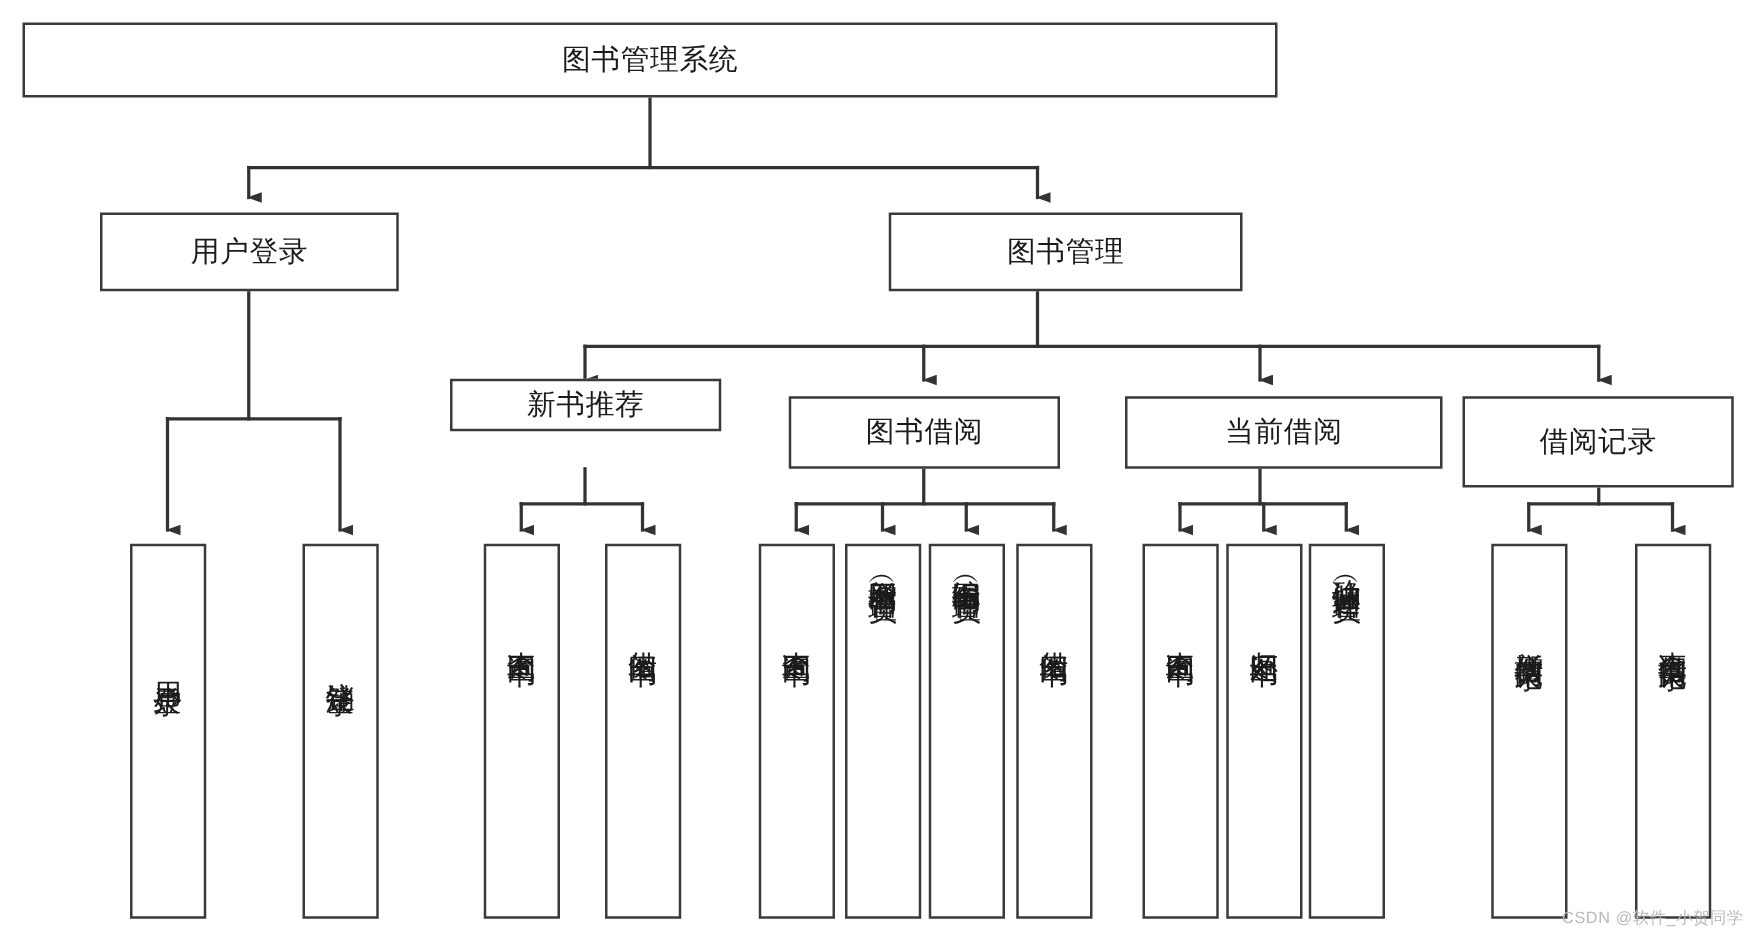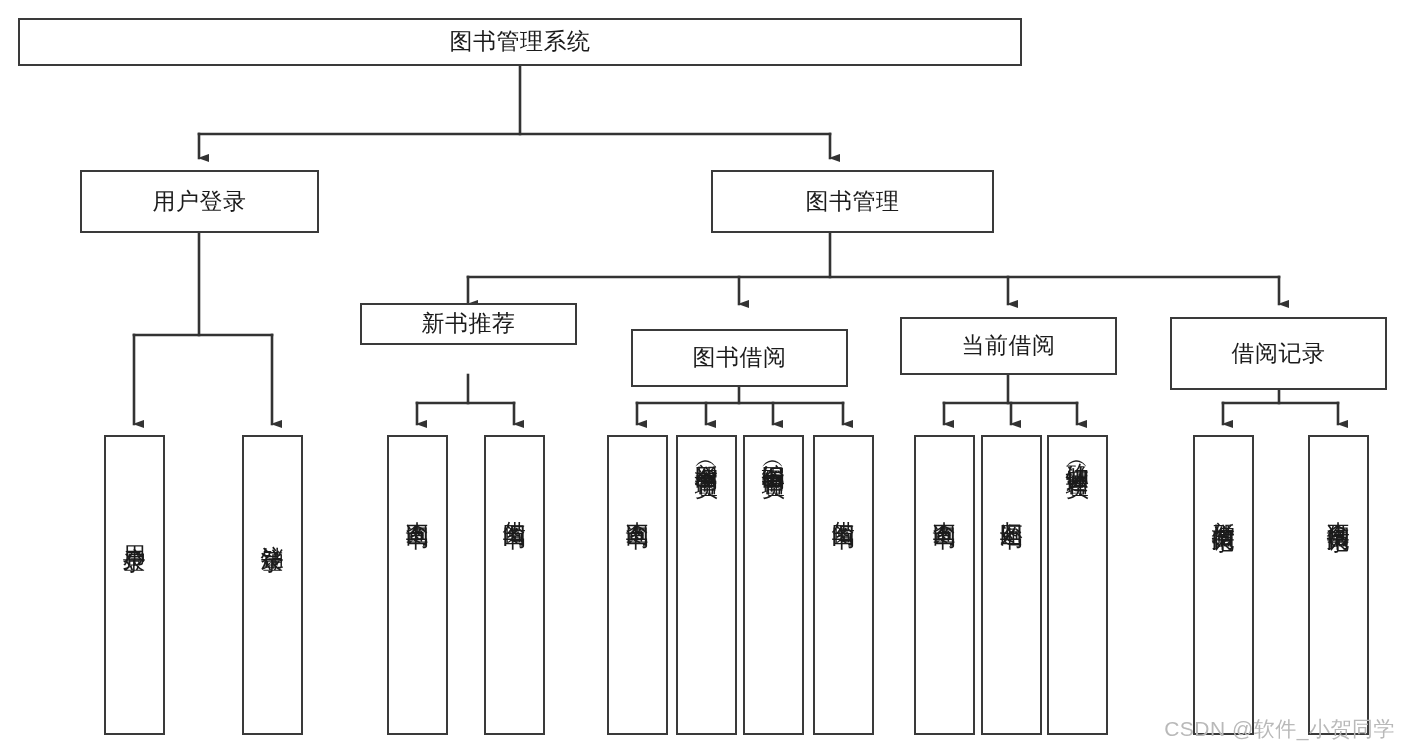--- a/index.html
+++ b/index.html
@@ -62,21 +62,21 @@
   .node.leaf.mid2 .label {
     margin-top: 60px;
   }
   .node.leaf.topalign .label {
     margin-top: 2px;
   }
   #watermark {
     position: absolute;
     right: 10px;
     bottom: 4px;
-    font-size: 21px;
+    font-size: 13px;
     color: #b9b9b9;
     letter-spacing: 0.5px;
     white-space: nowrap;
   }
 </style>
 </head>
 <body>
 
 <div id="canvas">
 
@@ -123,38 +123,38 @@
       <path d="M1011,403 L1011,424" marker-end="url(#arrow)"></path>
       <path d="M1077,403 L1077,424" marker-end="url(#arrow)"></path>
 
       <path d="M1279,375 L1279,403"></path>
       <path d="M1223,403 L1338,403"></path>
       <path d="M1223,403 L1223,424" marker-end="url(#arrow)"></path>
       <path d="M1338,403 L1338,424" marker-end="url(#arrow)"></path>
     </g>
   </svg>
 
-  <div class="node" style="left:18px; top:18px; width:1004px; height:48px;">
+  <div class="node" style="left:18px; top:18px; width:1004px; height:60px;">
     <span class="label">图书管理系统</span>
   </div>
 
   <div class="node" style="left:80px; top:170px; width:239px; height:63px;">
     <span class="label">用户登录</span>
   </div>
   <div class="node" style="left:711px; top:170px; width:283px; height:63px;">
     <span class="label">图书管理</span>
   </div>
 
   <div class="node" style="left:360px; top:303px; width:217px; height:42px;">
     <span class="label">新书推荐</span>
   </div>
-  <div class="node" style="left:631px; top:317px; width:217px; height:58px;margin-top:12px;">
+  <div class="node" style="left:631px; top:317px; width:217px; height:58px;">
     <span class="label">图书借阅</span>
   </div>
-  <div class="node" style="left:900px; top:317px; width:217px; height:58px;">
+  <div class="node" style="left:900px; top:317px; width:254px; height:58px;">
     <span class="label">当前借阅</span>
   </div>
   <div class="node" style="left:1170px; top:317px; width:217px; height:73px;">
     <span class="label">借阅记录</span>
   </div>
 
   <div class="node leaf mid" style="left:104px; top:435px; width:61px; height:300px;">
     <span class="label">用户登录</span>
   </div>
   <div class="node leaf mid" style="left:242px; top:435px; width:61px; height:300px;">

